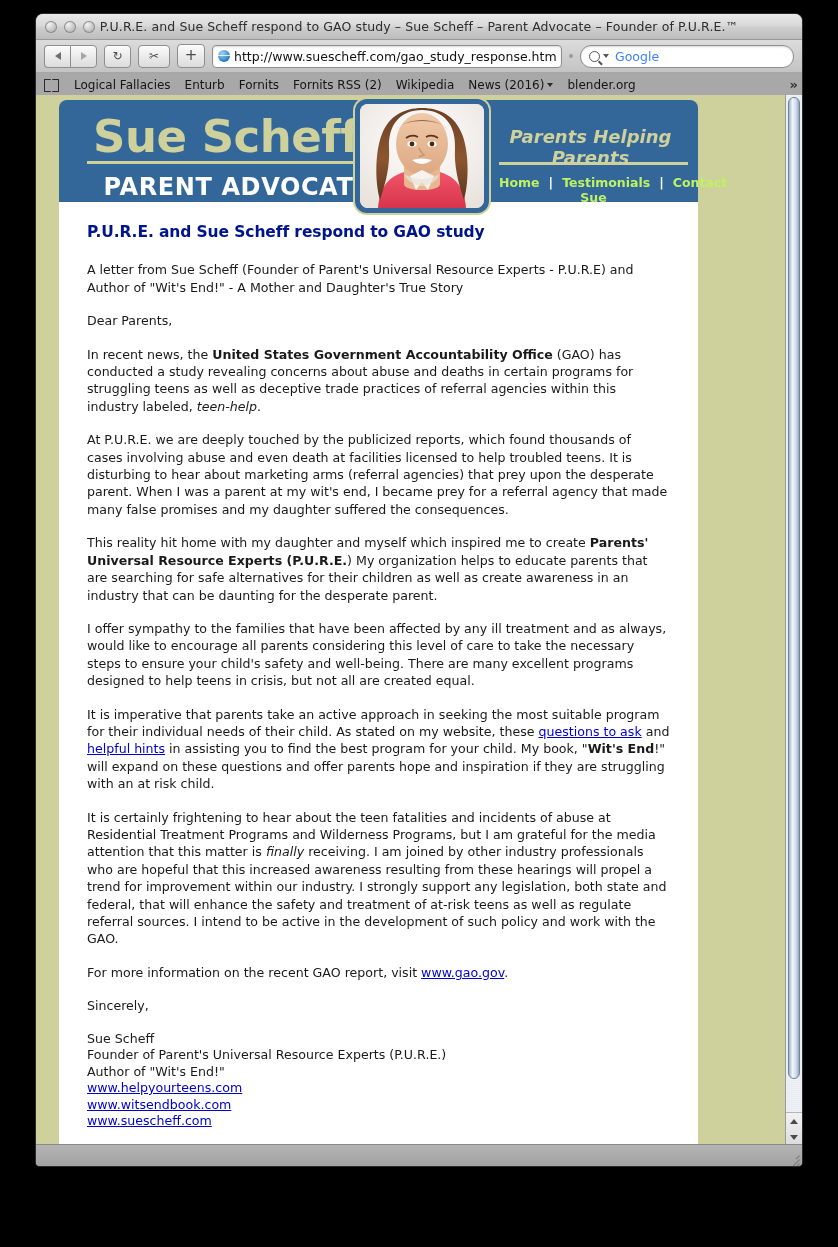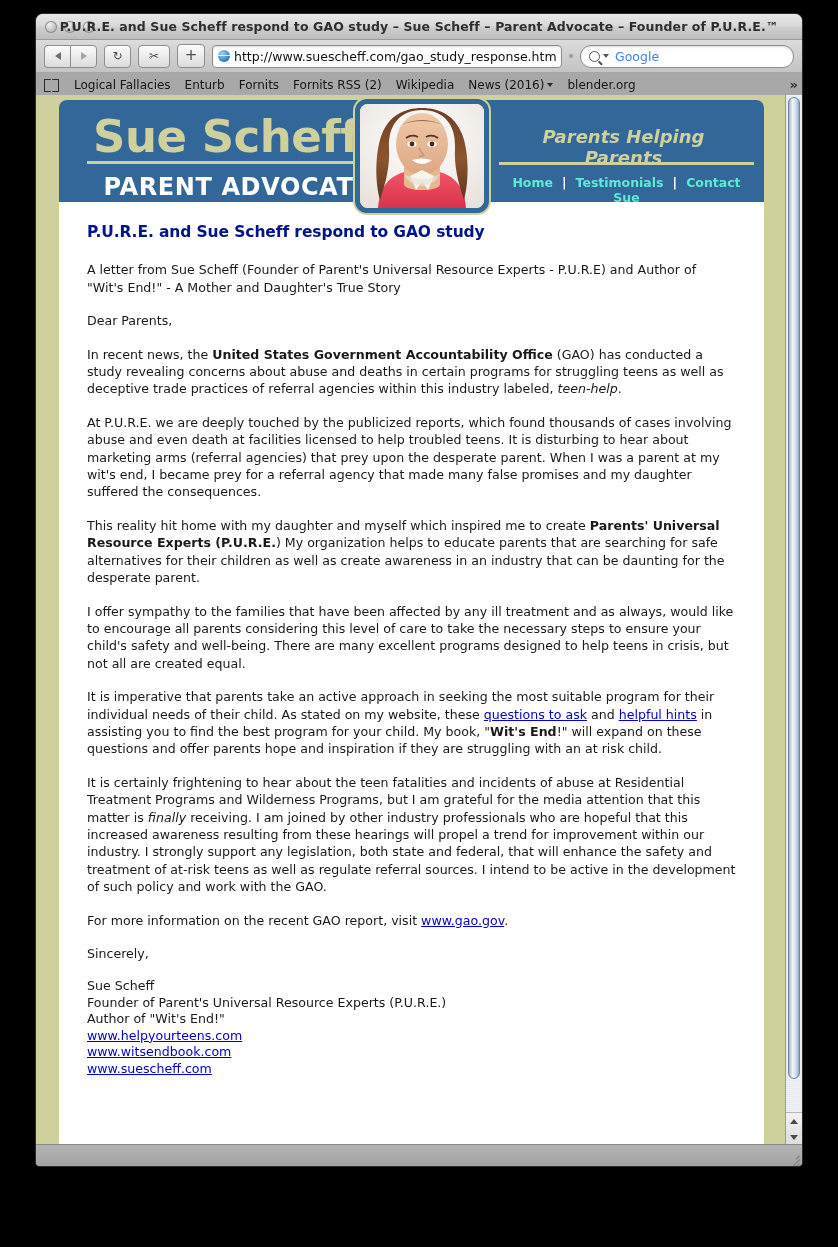--- a/index.html
+++ b/index.html
@@ -26,21 +26,21 @@
     display:flex;align-items:center;position:relative;
   }
   .traffic{display:flex;gap:7px;margin-left:9px;}
   .light{
     width:12px;height:12px;border-radius:50%;
     background:radial-gradient(circle at 35% 30%,#f2f2f2,#c0c0c0 60%,#a8a8a8 100%);
     box-shadow:inset 0 0 0 1px #8e8e8e;
   }
   .wtitle{
     position:absolute;left:0;right:0;text-align:center;
-    font-size:12.5px;color:#2e2e2e;font-weight:700;
+    font-size:12.5px;color:#2e2e2e;font-weight:400;
     letter-spacing:.1px;pointer-events:none;
   }
 
   
   .toolbar{
     height:32px;
     background:linear-gradient(to bottom,#dcdcdc 0%,#cfcfcf 50%,#c4c4c4 100%);
     border-bottom:1px solid #a6a6a6;
     display:flex;align-items:center;padding:0 8px;gap:7px;
   }
@@ -130,21 +130,21 @@
   .statusbar{
     position:absolute;left:0;right:0;bottom:0;height:21px;
     background:linear-gradient(to bottom,#b4b4b4,#a2a2a2);
     border-top:1px solid #8a8a8a;
   }
   .grip{position:absolute;right:2px;bottom:1px;width:14px;height:14px;}
   .grip i{position:absolute;right:0;background:#7a7a7a;height:1px;transform:rotate(-45deg);transform-origin:right bottom;}
 
   
   .site{
-    position:absolute;left:23px;top:0;width:705px;
+    position:absolute;left:23px;top:0;width:639px;
     background:#fff;min-height:100%;
   }
   .banner{
     position:relative;background:#ced19b;padding:5px 0 0 0;
   }
   .bannerinner{
     position:relative;height:102px;margin:0 0 0 0;
     background:#336699;border-radius:8px 8px 0 0;
   }
   .logo{
@@ -171,21 +171,21 @@
   .tag{
     position:absolute;left:448px;top:26px;right:24px;
     text-align:center;font-style:italic;font-weight:bold;
     font-size:18px;color:#ced19b;
   }
   .tagrule{position:absolute;left:440px;right:10px;top:62px;height:3px;background:#ced19b;}
   .nav{
     position:absolute;left:440px;right:10px;top:75px;
     text-align:center;font-size:12.5px;font-weight:bold;color:#fff;
   }
-  .nav a{color:#5eead4;text-decoration:none;}
+  .nav a{color:#bef264;text-decoration:none;}
   .nav .bar{padding:0 9px;color:#fff;}
 
   .content{
     background:#fff;padding:22px 28px 26px 28px;
     font-size:12.6px;line-height:17.4px;color:#1a1a1a;
   }
   h1.ptitle{
     font-size:15.5px;font-weight:bold;color:#00148c;margin:0 0 20px 0;
     letter-spacing:-.1px;
   }

